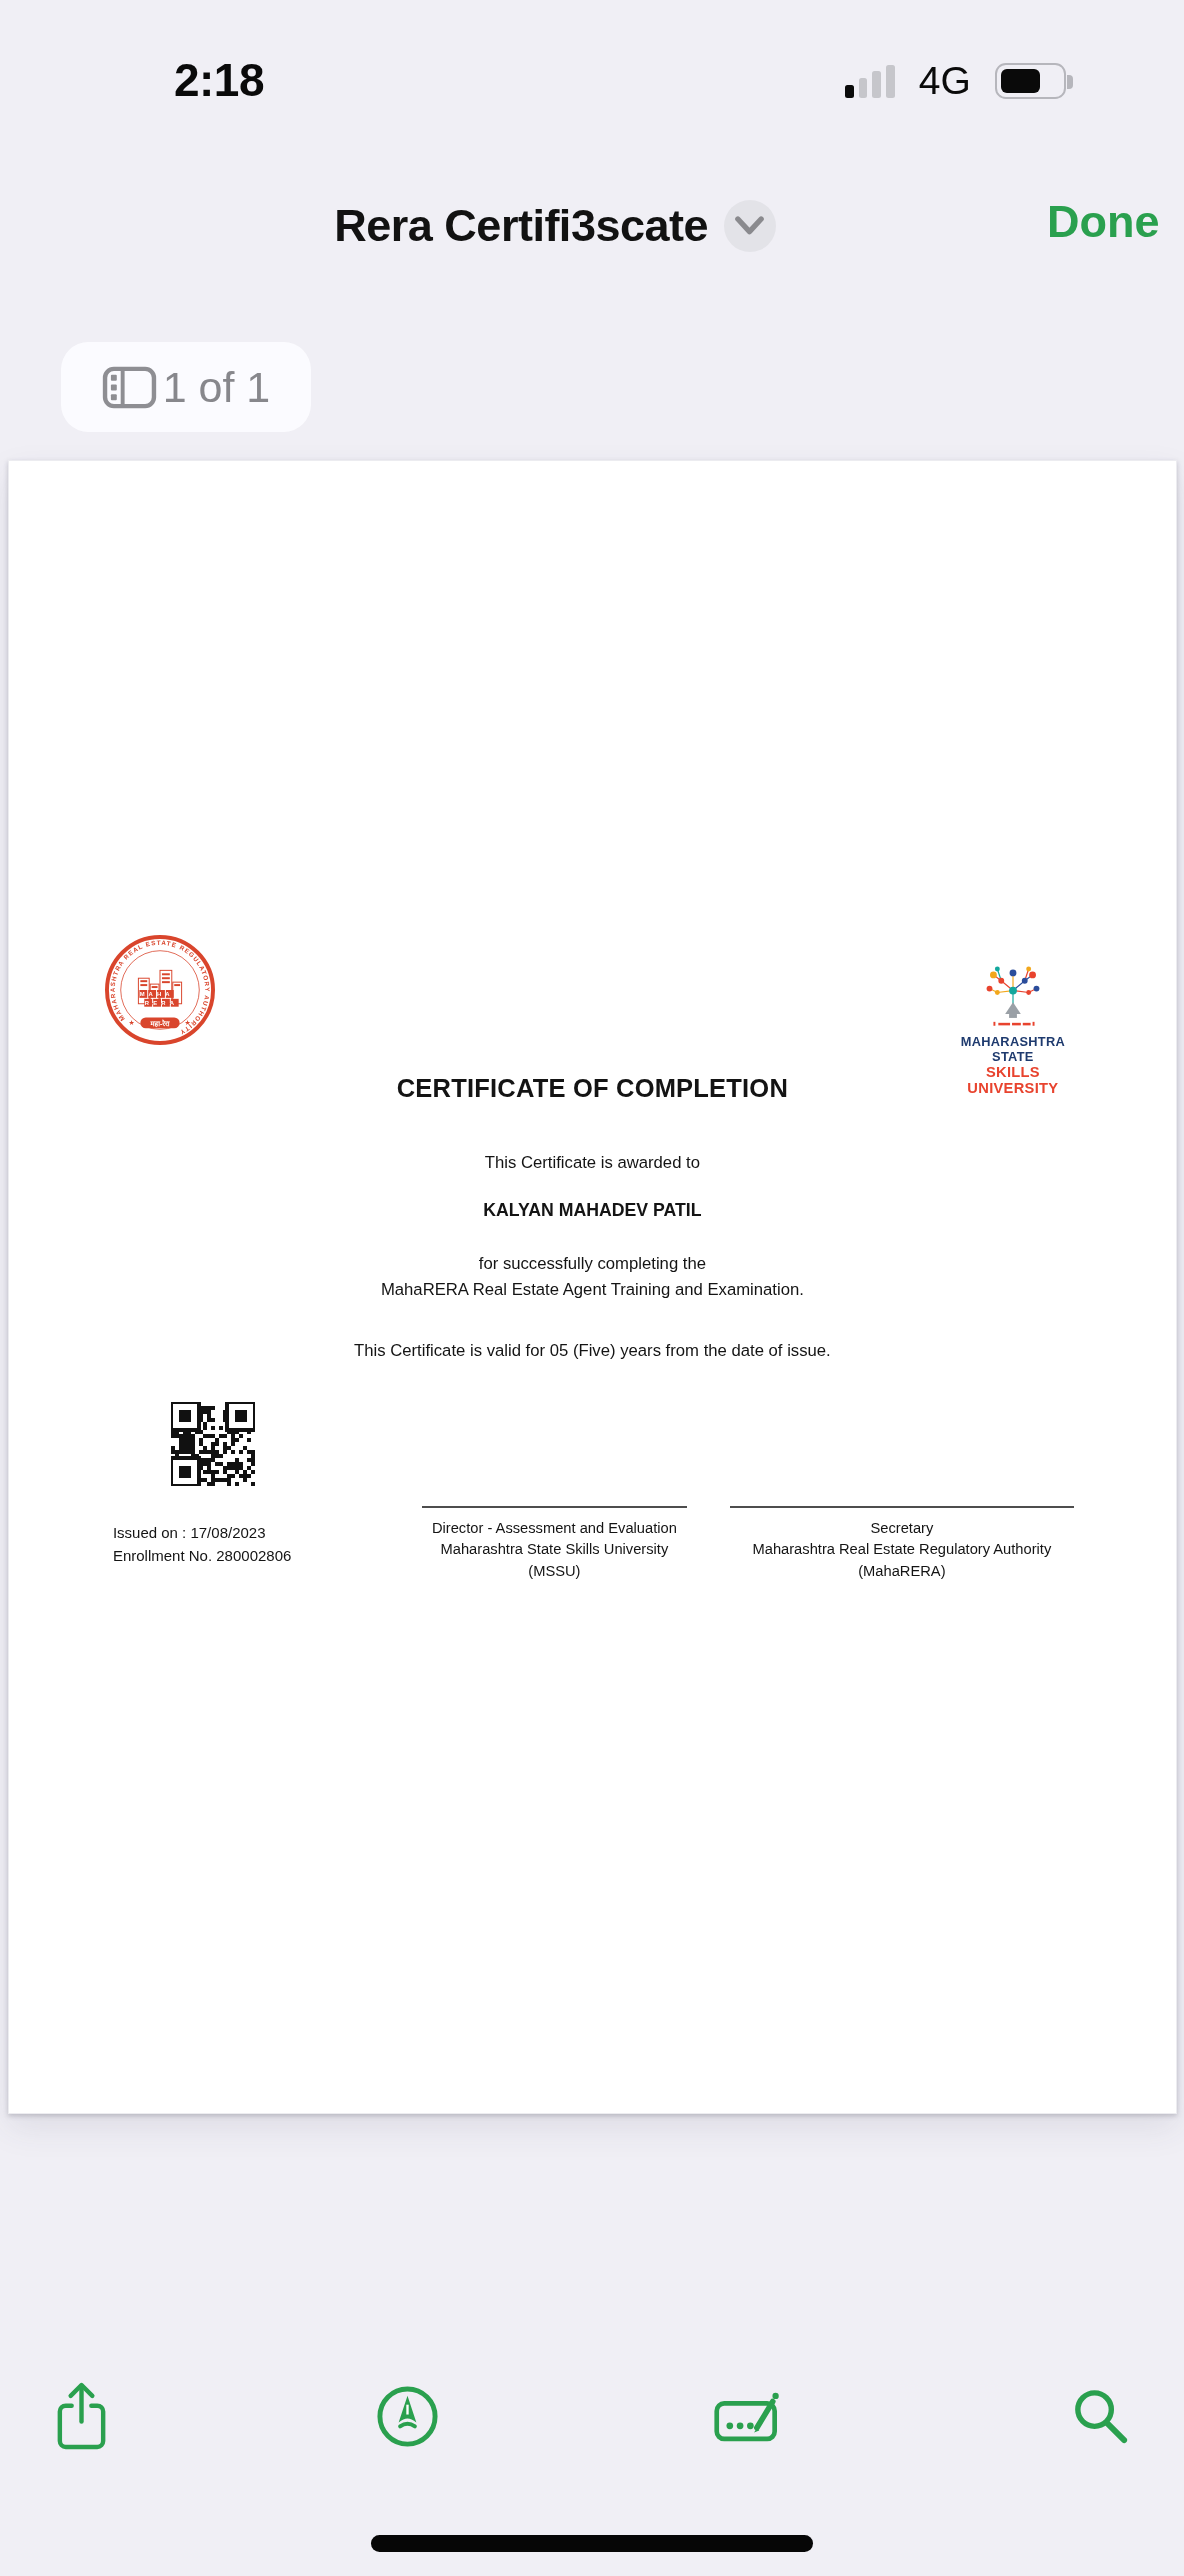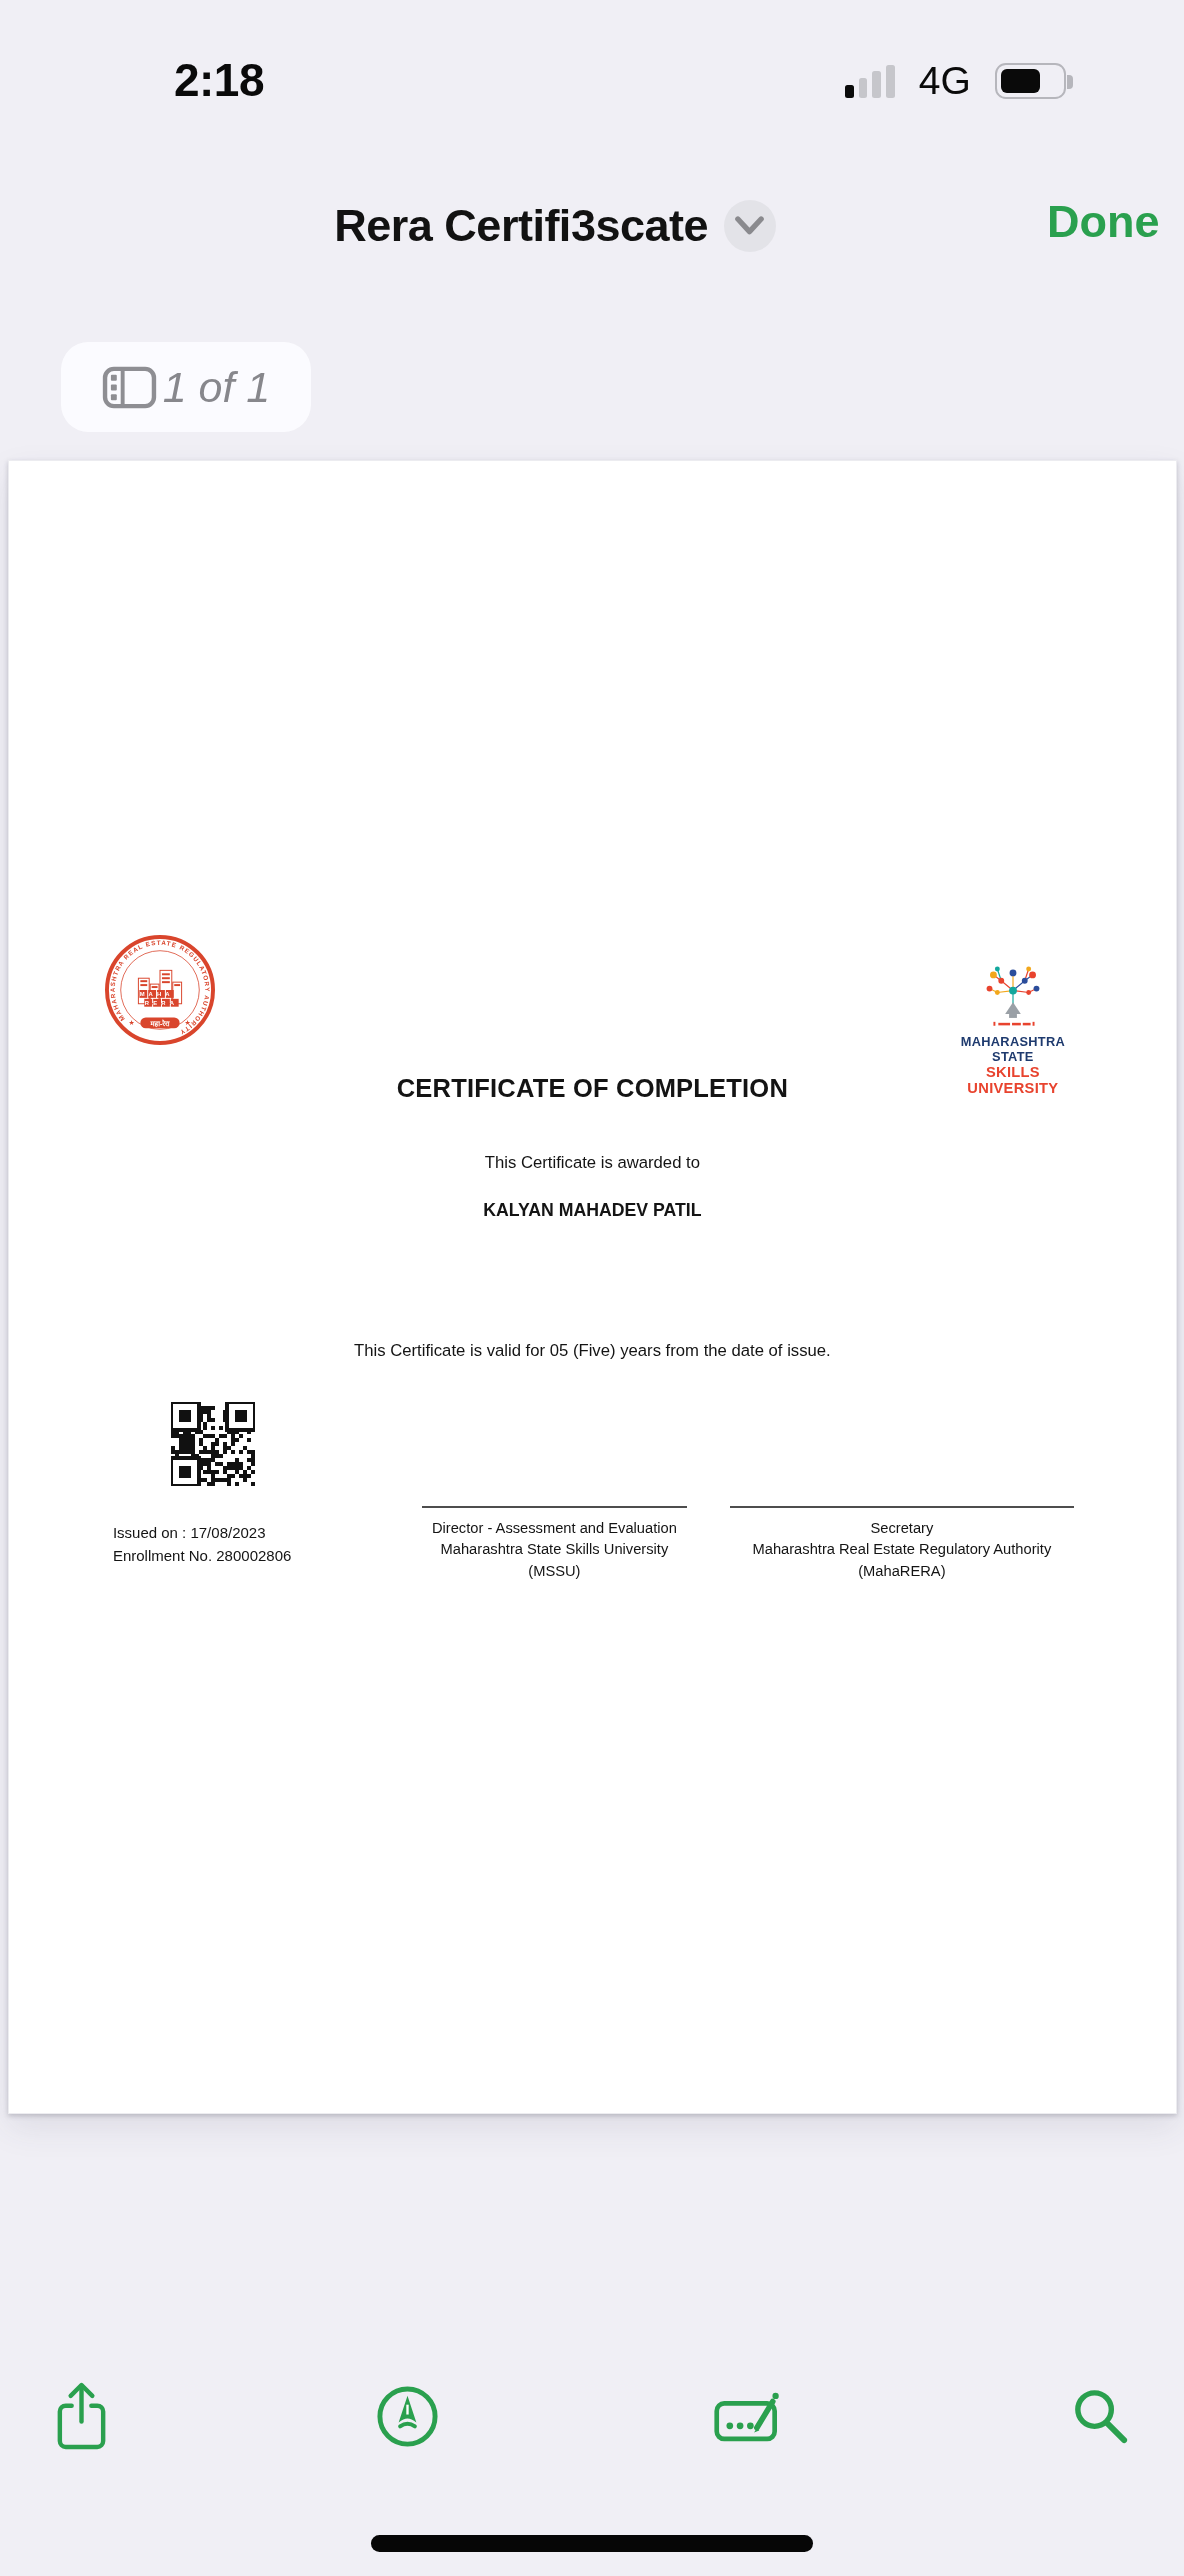--- a/index.html
+++ b/index.html
@@ -27,21 +27,21 @@
                   border-radius:0 3.9px 3.9px 0; }
   
   .titlerow { position:absolute; left:0; top:193px; width:1110px; height:65px;
               display:flex; align-items:center; justify-content:center; gap:15.7px; }
   .doc-title { font-size:45px; font-weight:700; color:#121212; letter-spacing:-0.5px; }
   .chev-circle { width:52px; height:52px; border-radius:50%; background:#e3e3e8;
                  display:flex; align-items:center; justify-content:center; }
   .done { position:absolute; right:25.5px; top:196px; font-size:45px; font-weight:600; }
   
   .pill { position:absolute; left:61px; top:342px; width:250px; height:90px; border-radius:27.5px;
-          background:rgba(252,252,255,0.92); display:flex; align-items:center; justify-content:center; gap:6px;font-style:italic; }
+          background:rgba(252,252,255,0.92); display:flex; align-items:center; justify-content:center; gap:6px; }
   .pill-label { font-size:43px; font-weight:500; color:#87878c; }
   
   .page { position:absolute; left:7.9px; top:460px; width:1169px; height:1654px; background:#ffffff;
           border:1px solid #ececf0;
           box-shadow:0 2px 4.9px rgba(40,40,60,0.22), 0 13.8px 33px rgba(60,60,90,0.10); }
   .cert { position:absolute; inset:0; color:#141414; text-align:center; }
   .cert .abs { position:absolute; left:0; width:100%; }
   .cert-title { top:613px; font-size:25.5px; font-weight:700; letter-spacing:0.2px; }
   .awarded    { top:692px; font-size:16.7px; }
   .recipient  { top:739px; font-size:17.7px; font-weight:700; }
@@ -198,20 +198,24 @@
           <rect x="66" y="66" width="2" height="4"></rect>
         </g>
       </svg>
       <div class="mssu-l1" style="color:#1e3a6e">MAHARASHTRA STATE</div>
       <div class="mssu-l2" style="color:#e8432e">SKILLS UNIVERSITY</div>
     </div>
 
     <div class="abs cert-title" style="position:absolute;">CERTIFICATE OF COMPLETION</div>
     <div class="abs awarded" style="position:absolute;">This Certificate is awarded to</div>
     <div class="abs recipient" style="position:absolute;">KALYAN MAHADEV PATIL</div>
+    <div class="abs completing" style="position:absolute;">
+      <div>for successfully completing the</div>
+      <div>MahaRERA Real Estate Agent Training and Examination.</div>
+    </div>
     <div class="abs validity" style="position:absolute;">This Certificate is valid for 05 (Five) years from the date of issue.</div>
 
     <svg class="qr" id="qr-svg" viewBox="0 0 21 21">
         <rect x="7" y="1" width="1" height="1" fill="#111"></rect>
         <rect x="8" y="1" width="1" height="1" fill="#111"></rect>
         <rect x="9" y="1" width="1" height="1" fill="#111"></rect>
         <rect x="10" y="1" width="1" height="1" fill="#111"></rect>
         <rect x="7" y="2" width="1" height="1" fill="#111"></rect>
         <rect x="8" y="2" width="1" height="1" fill="#111"></rect>
         <rect x="9" y="2" width="1" height="1" fill="#111"></rect>

